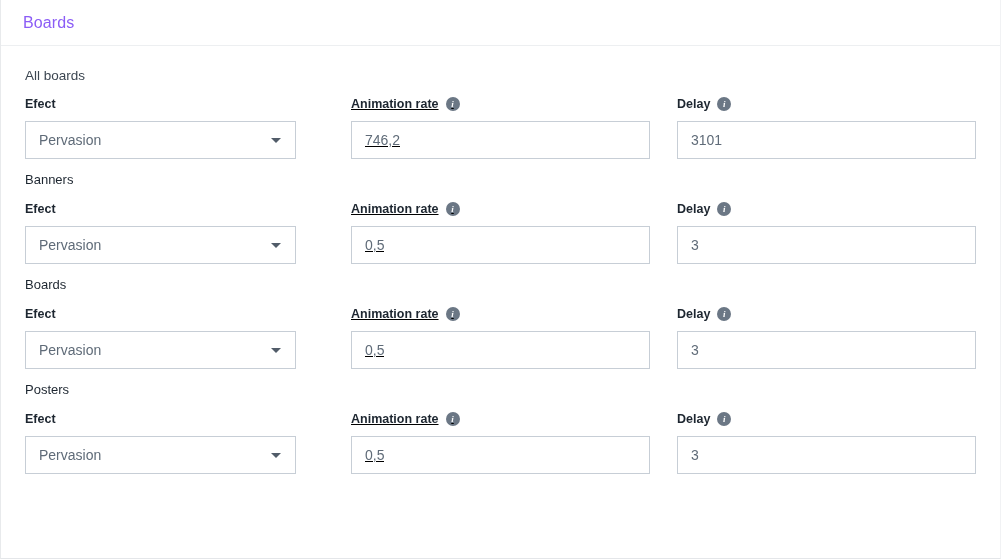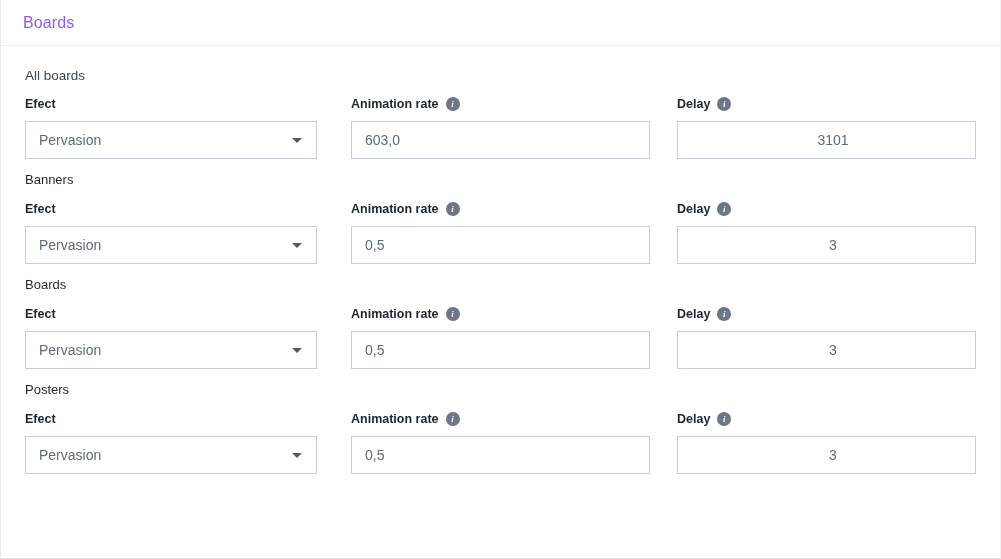--- a/index.html
+++ b/index.html
@@ -66,21 +66,21 @@
 
   .row {
     display: flex;
     align-items: flex-start;
   }
 
   .field {
     box-sizing: border-box;
   }
   .field.col-effect { width: 326px; }
-  .field.col-rate   { width: 326px; }
+  .field.col-rate   { width: 326px; text-decoration: underline; }
   .field.col-delay  { width: 301px; }
 
   .field-label {
     display: flex;
     align-items: center;
     font-size: 12.5px;
     font-weight: 700;
     color: #1d2630;
     line-height: 15px;
     margin-bottom: 9px;
@@ -122,36 +122,36 @@
   .control .value {
     font-size: 14px;
     color: #5f6b78;
     padding-left: 13px;
     line-height: 18px;
     white-space: nowrap;
     overflow: hidden;
     text-overflow: ellipsis;
   }
 
-  .select-control { width: 292px; cursor: pointer; }
+  .select-control { width: 271px; cursor: pointer; }
   .select-control .value { flex: 1; }
 
   .caret {
     width: 0;
     height: 0;
     border-left: 5px solid transparent;
     border-right: 5px solid transparent;
     border-top: 5px solid #515c69;
     margin-right: 14px;
     flex: none;
   }
 
   .input-control { width: 299px; cursor: text; }
 
-  .delay-control { width: 299px; cursor: text; justify-content: center; }
+  .delay-control { width: 299px; cursor: text; }
 </style>
 </head>
 <body>
 
 <div class="app">
 
   <div class="panel-header">
     <div class="panel-title">Boards</div>
   </div>
 
@@ -170,21 +170,21 @@
             <span class="caret"></span>
           </div>
         </div>
 
         <div class="field col-rate">
           <div class="field-label">
             <span class="label-text">Animation rate</span>
             <span class="info-icon">i</span>
           </div>
           <div class="control input-control">
-            <span class="value">603,0</span>
+            <span class="value">746,2</span>
           </div>
         </div>
 
         <div class="field col-delay">
           <div class="field-label">
             <span class="label-text">Delay</span>
             <span class="info-icon">i</span>
           </div>
           <div class="control delay-control">
             <span class="value">3101</span>

